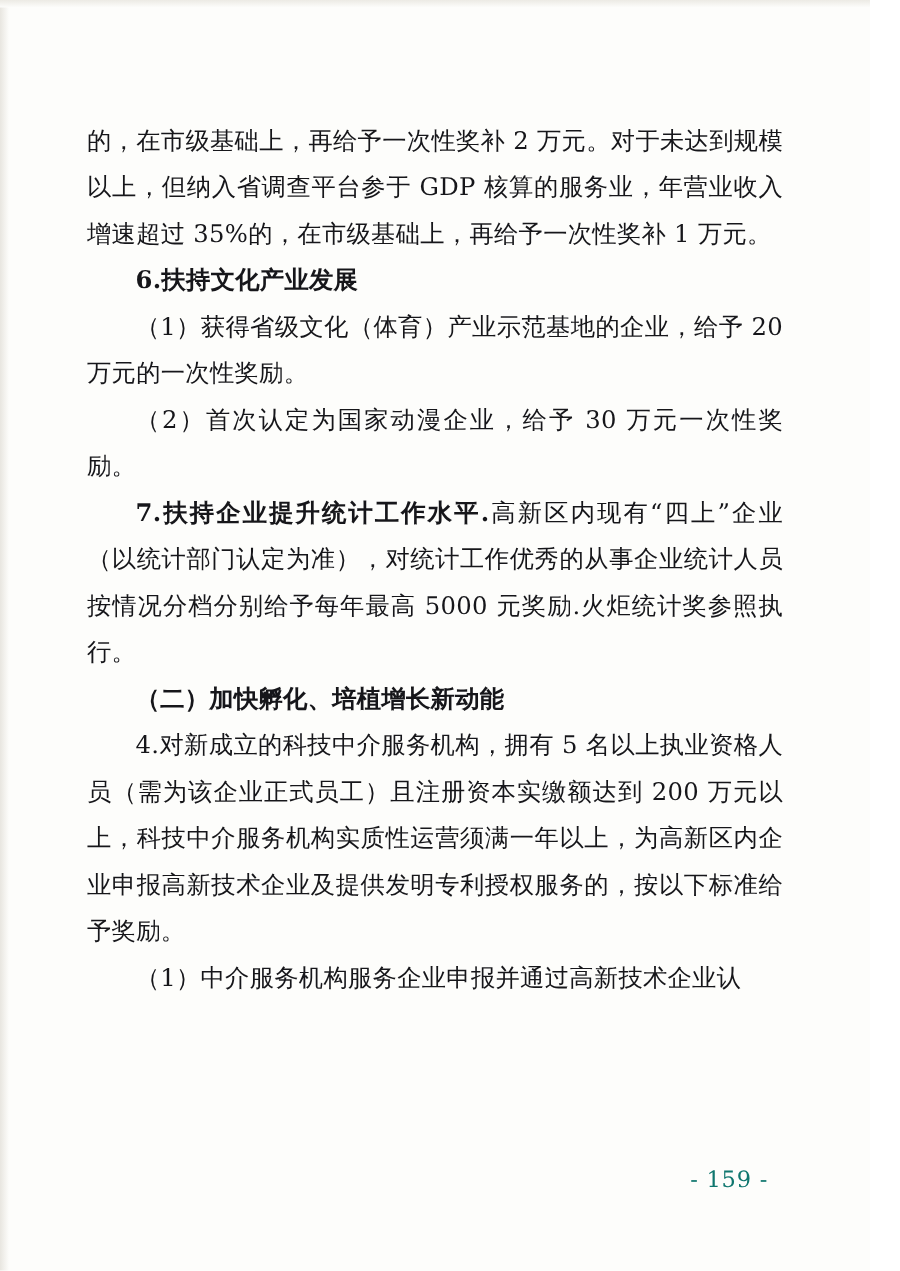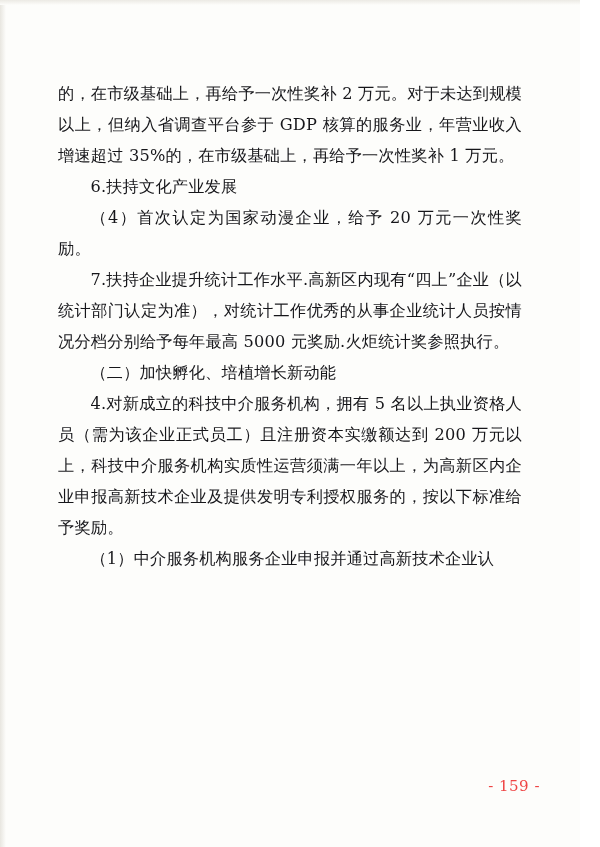--- a/index.html
+++ b/index.html
@@ -34,28 +34,28 @@
     letter-spacing: 0.2px;
     font-family: "DejaVu Serif", "Liberation Serif", serif;
   }
   .indent {
     text-indent: 2em;
   }
   .noindent {
     text-indent: 0;
   }
   .bold-lead {
-    font-weight: normal;
+    font-weight: bold;
   }
   .footer {
     position: absolute;
-    right: 40px;
+    right: 68px;
     bottom: 52px;
     font-size: 15px;
-    color: #ef4444;
+    color: #0f766e;
     letter-spacing: 0.5px;
   }
   .page-edge-left {
     position: absolute;
     left: 0; top: 0; bottom: 0;
     width: 6px;
     background: linear-gradient(to right, #e8e6e0, #fdfdfb);
   }
   .page-edge-top {
     position: absolute;
@@ -67,21 +67,22 @@
 </head>
 <body>
 
 <div class="page">
   <div class="page-edge-left"></div>
   <div class="page-edge-top"></div>
 
   <div class="content">
     <p class="para noindent">的，在市级基础上，再给予一次性奖补 2 万元。对于未达到规模以上，但纳入省调查平台参于 GDP 核算的服务业，年营业收入增速超过 35%的，在市级基础上，再给予一次性奖补 1 万元。</p>
     <p class="para indent bold-lead">6.扶持文化产业发展</p>
-    <p class="para indent">（4）首次认定为国家动漫企业，给予 20 万元一次性奖励。</p>
+    <p class="para indent">（1）获得省级文化（体育）产业示范基地的企业，给予 20 万元的一次性奖励。</p>
+    <p class="para indent">（2）首次认定为国家动漫企业，给予 30 万元一次性奖励。</p>
     <p class="para indent"><span class="bold-lead">7.扶持企业提升统计工作水平.</span><span>高新区内现有“四上”企业（以统计部门认定为准），对统计工作优秀的从事企业统计人员按情况分档分别给予每年最高 5000 元奖励.火炬统计奖参照执行。</span></p>
     <p class="para indent bold-lead">（二）加快孵化、培植增长新动能</p>
     <p class="para indent">4.对新成立的科技中介服务机构，拥有 5 名以上执业资格人员（需为该企业正式员工）且注册资本实缴额达到 200 万元以上，科技中介服务机构实质性运营须满一年以上，为高新区内企业申报高新技术企业及提供发明专利授权服务的，按以下标准给予奖励。</p>
     <p class="para indent">（1）中介服务机构服务企业申报并通过高新技术企业认</p>
   </div>
 
   <div class="footer">- 159 -</div>
 </div>
 
 </body></html>

